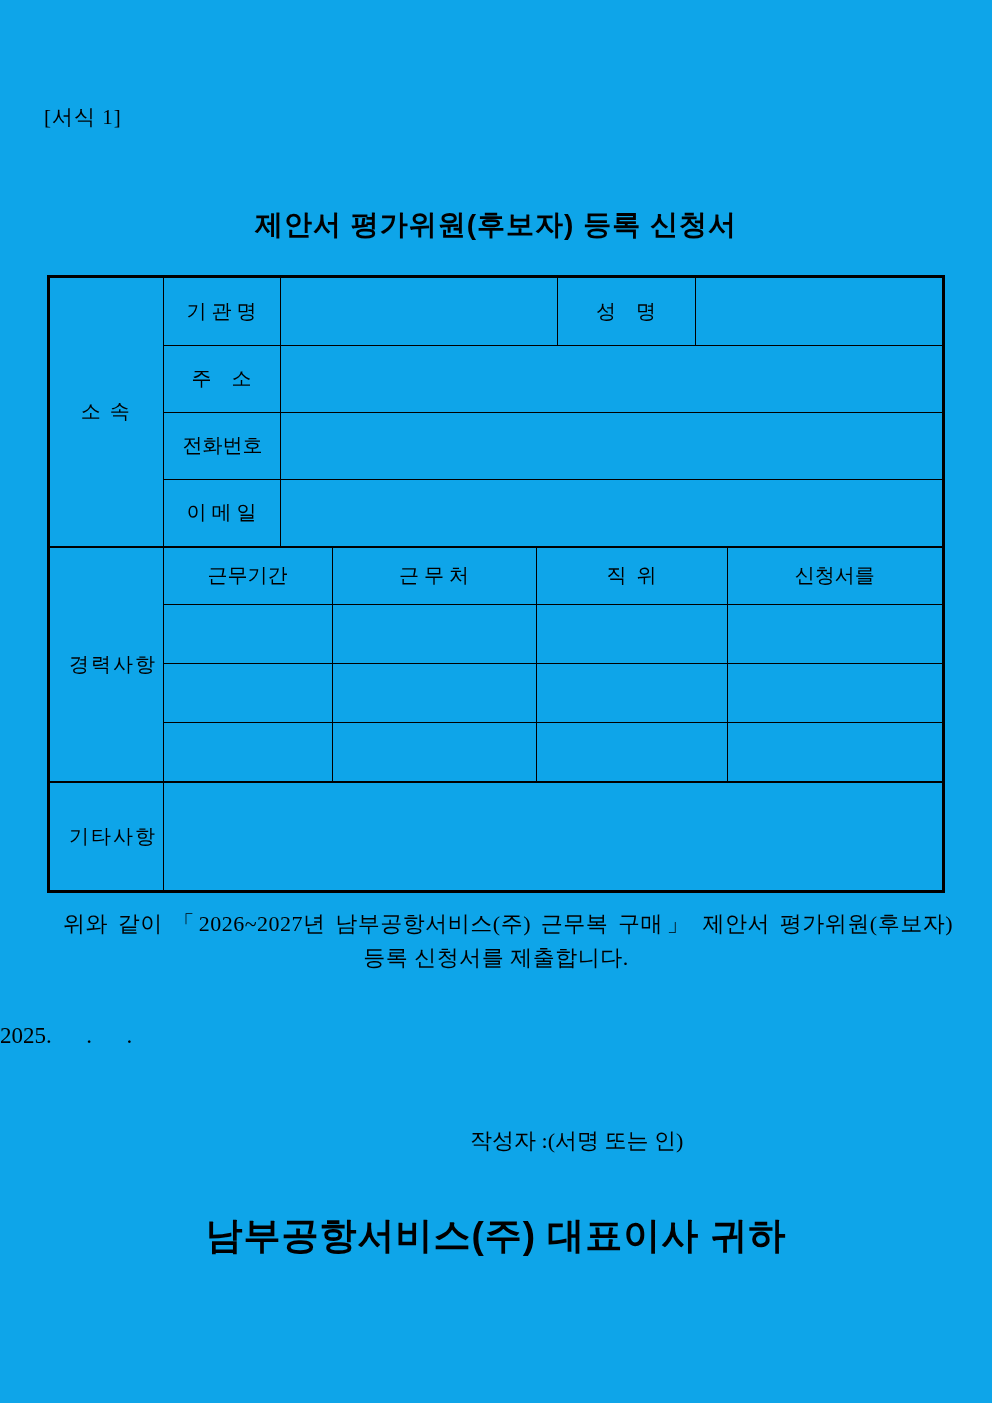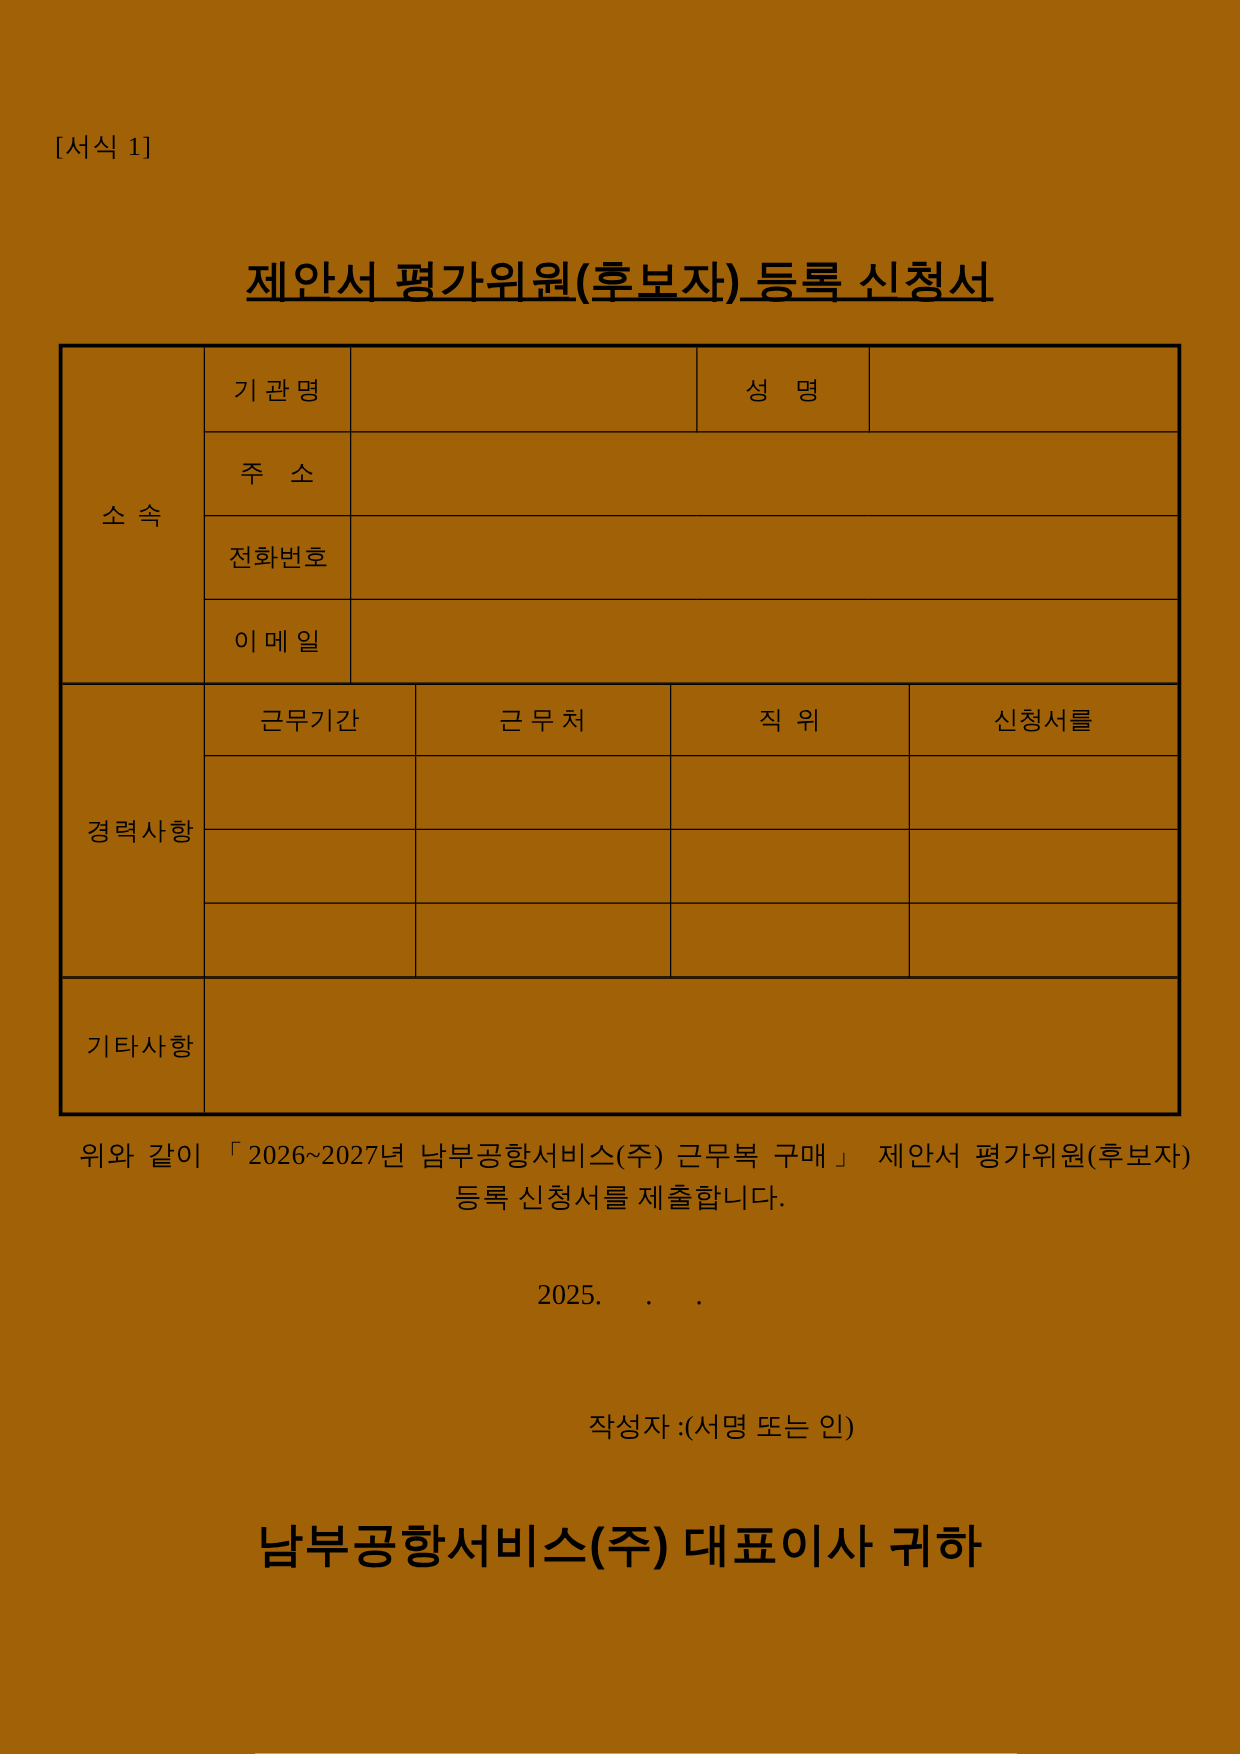--- a/index.html
+++ b/index.html
@@ -1,40 +1,39 @@
 <!DOCTYPE html>
 <html><head>
 <meta charset="utf-8">
 <style>
   html,body{margin:0;padding:0;background:#ffffff;}
   .page{
     position:relative;
     width:992px;height:1403px;
-    background:#a16207;
+    background:#0ea5e9;
     box-sizing:border-box;
     padding-top:103px;
     font-family:"Liberation Serif","DejaVu Serif",serif;
     color:#000;
     overflow:hidden;
   }
   .form-tag{
     margin-left:44px;
     font-size:21px;
     letter-spacing:1px;
     line-height:28px;
   }
   .doc-title{
     margin:70px 0 0 0;
     text-align:center;
     font-family:"Liberation Sans","DejaVu Sans",sans-serif;
     font-weight:800;
-    font-size:35px;
+    font-size:28px;
     line-height:48px;
     letter-spacing:1px;
-    text-decoration:underline;
   }
   .form-box{
     margin:26px 47px 0 47px;
     border:3px solid #000;
   }
   .form-box table{
     width:100%;
     border-collapse:collapse;
     table-layout:fixed;
   }
@@ -65,21 +64,21 @@
     letter-spacing:0.5px;
   }
   .closing .l1{
     text-align:justify;
     text-align-last:justify;
     text-indent:24px;
   }
   .closing .l2{text-align:center;}
   .date-line{
     margin-top:46px;
-    text-align:center;
+    text-align:left;
     font-size:23px;
     line-height:30px;
     white-space:pre;
   }
   .writer-row{
     margin-top:75px;
     padding:0 47px;
     display:flex;
     justify-content:flex-start;
     font-size:22px;

